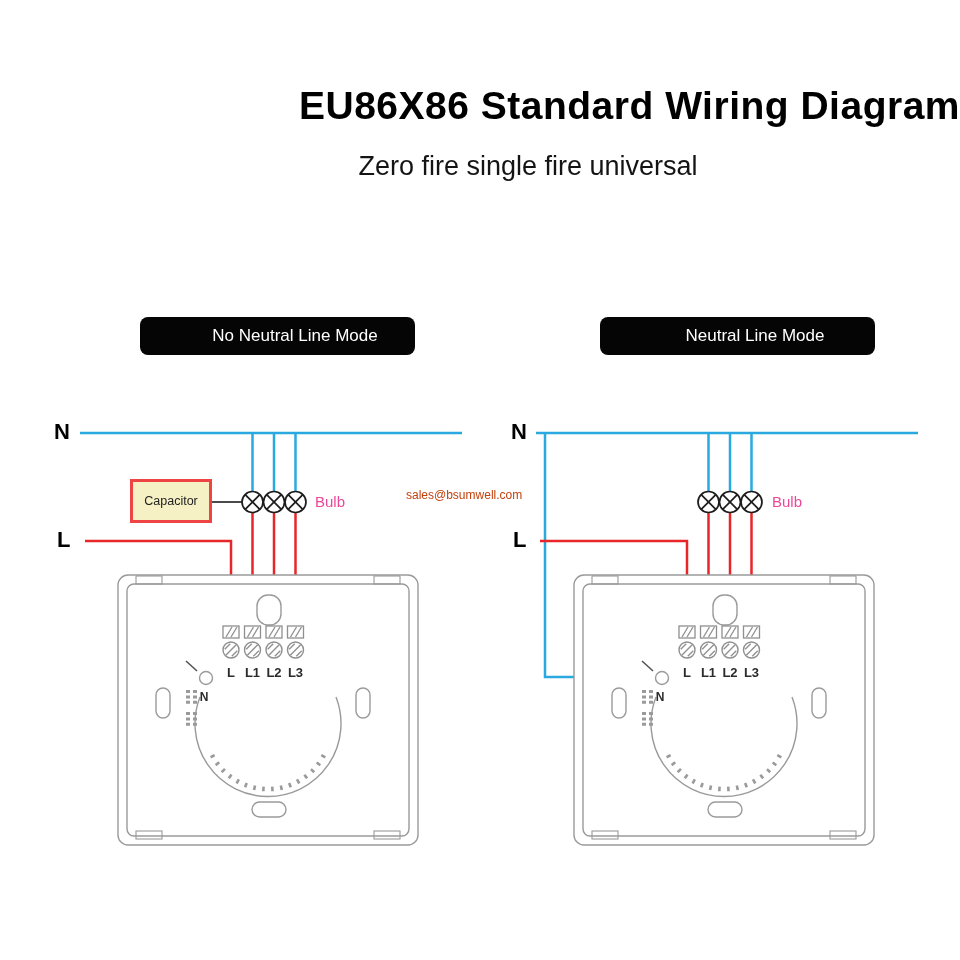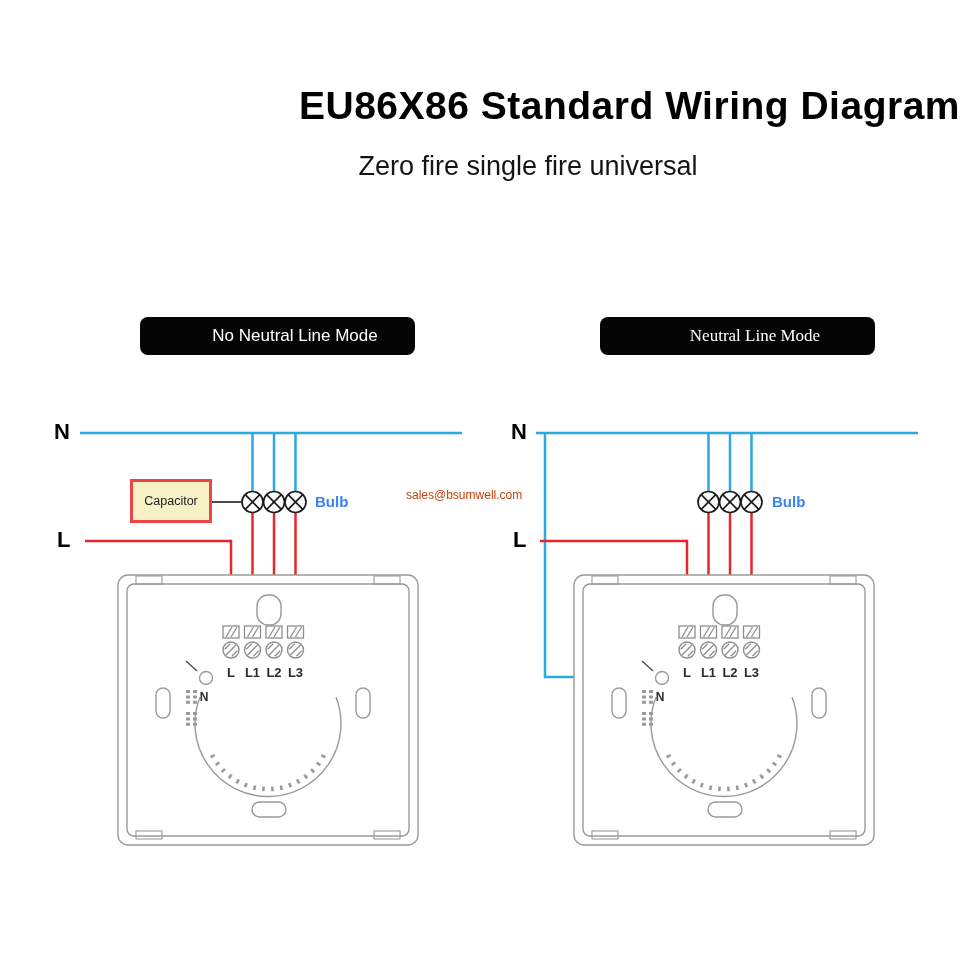--- a/index.html
+++ b/index.html
@@ -6,24 +6,24 @@
   .page{position:relative;width:960px;height:960px;background:#ffffff;overflow:hidden;
         font-family:"Liberation Sans", sans-serif;color:#000;}
   .title{position:absolute;top:84px;left:0;width:960px;text-align:right;
          font-size:39px;font-weight:800;letter-spacing:.5px;margin:0;}
   .subtitle{position:absolute;top:151px;left:0;width:960px;text-align:center;
             font-size:27px;font-weight:400;color:#141414;margin-left:48px;}
   .pill{position:absolute;top:317px;width:240px;height:38px;background:#050505;color:#fff;
         border-radius:8px;display:flex;align-items:center;justify-content:center;
         font-size:17px;font-weight:400;padding-left:35px;}
   .pill-left{left:140px;}
-  .pill-right{left:600px;font-family:Liberation Serif, serif;}
+  .pill-right{left:600px;}
   .diagram-svg{position:absolute;left:0;top:0;}
   .wire-label{position:absolute;font-size:22px;font-weight:700;color:#000;}
-  .bulb-label{position:absolute;font-size:15px;font-weight:700;color:#3b82f6;}
+  .bulb-label{position:absolute;font-size:15px;font-weight:400;color:#ec4899;}
   .capacitor{position:absolute;left:130px;top:479px;width:82px;height:44px;
              background:#f6f0c5;border:3px solid #ef4444;box-sizing:border-box;
              display:flex;align-items:center;justify-content:center;
              font-size:12.5px;color:#222;}
   .watermark{position:absolute;left:406px;top:488px;font-size:12px;color:#c2410c;}
   text{font-family:"Liberation Sans", sans-serif;}
   .term-label{font-size:13px;font-weight:700;fill:#2b2b2b;}
   .n-label{font-size:12px;font-weight:700;fill:#2b2b2b;}
 </style>
 </head>

